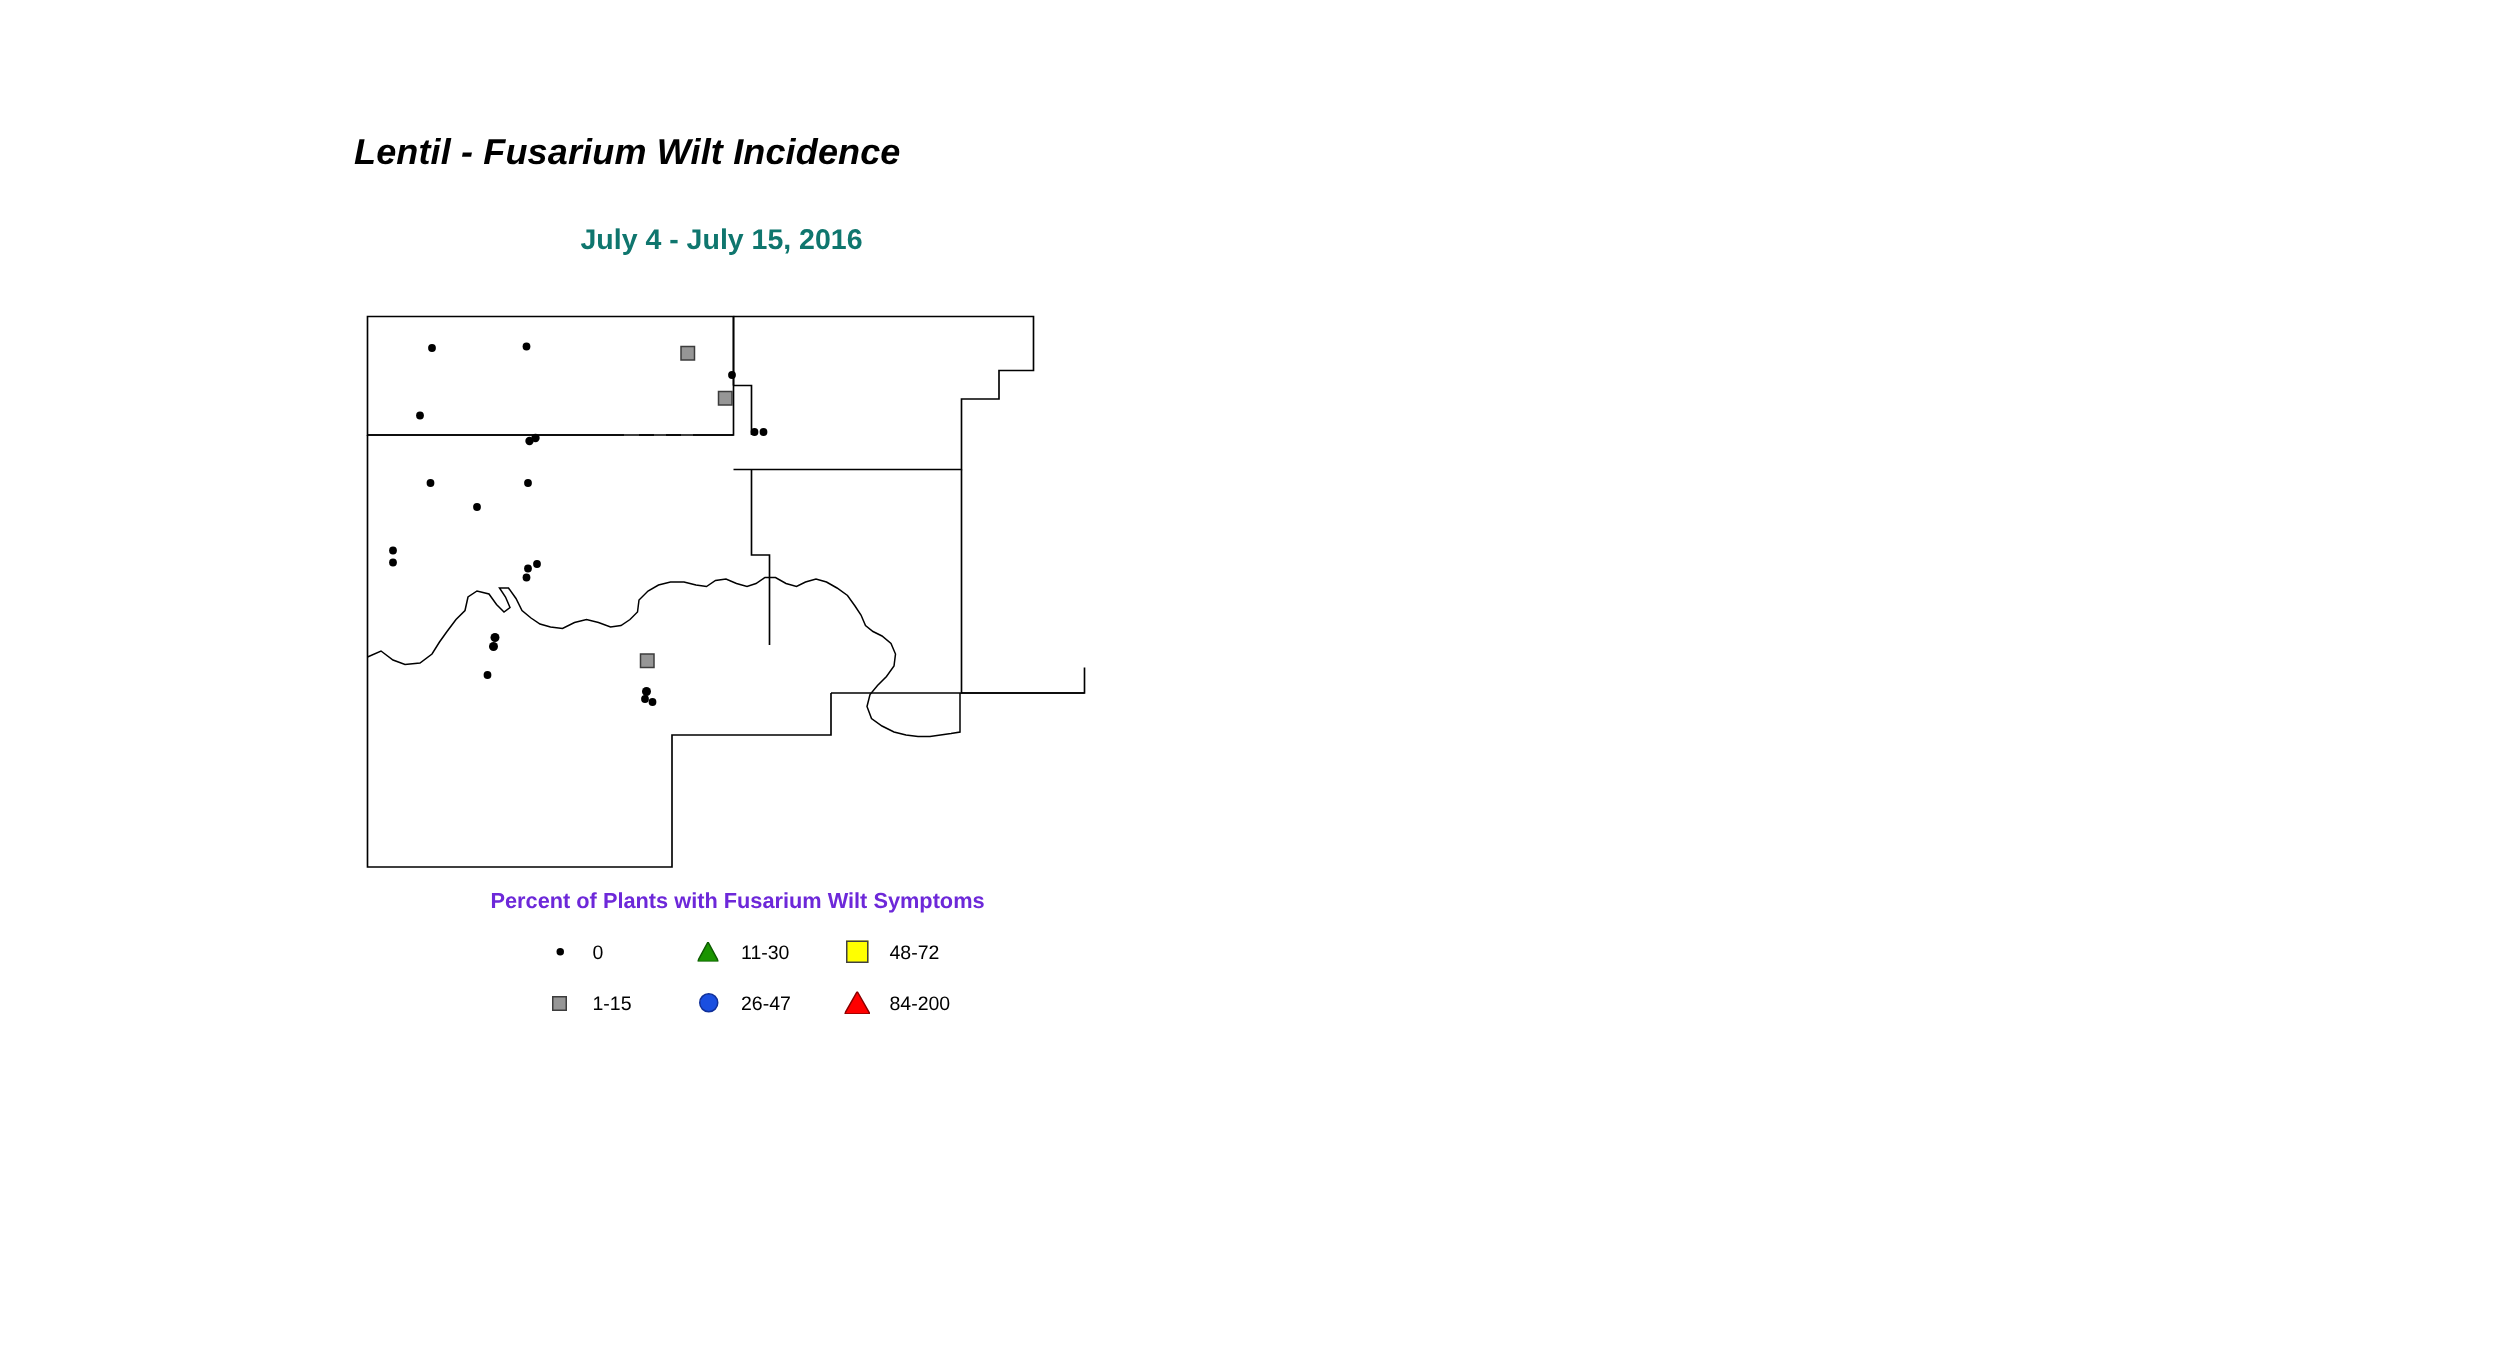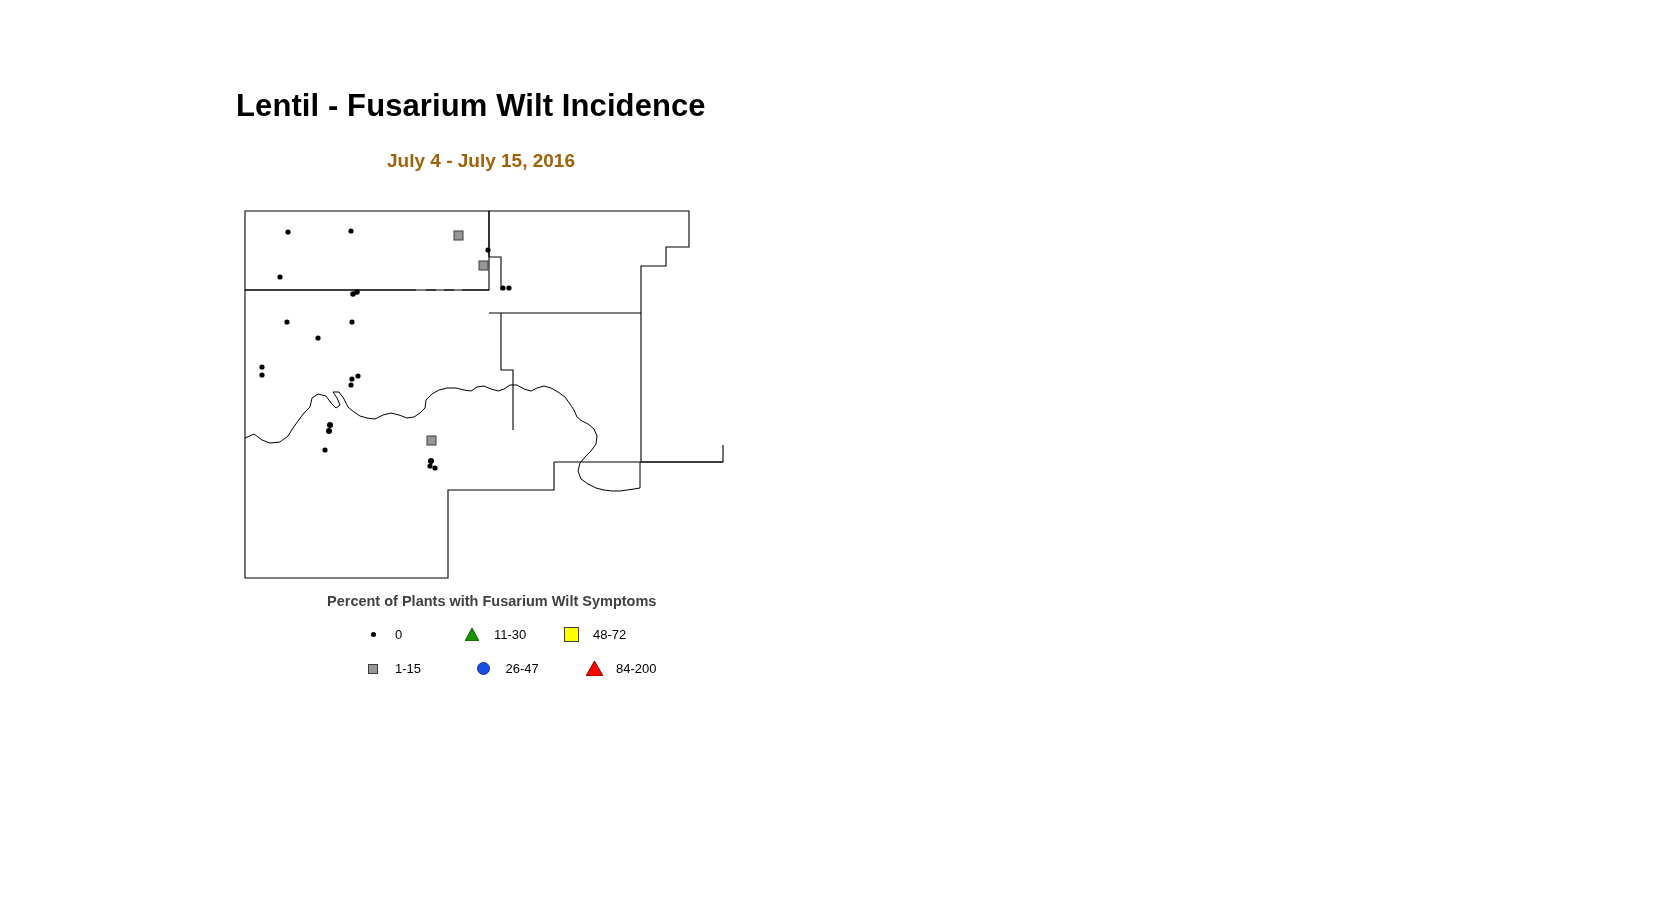--- a/index.html
+++ b/index.html
@@ -17,52 +17,53 @@
   #page-root {
     position: absolute;
     left: 0; top: 0;
     width: 1673px;
     height: 900px;
   }
   .title {
     position: absolute;
     left: 236px;
     top: 88px;
-    font-size: 31px;
+    font-size: 24px;
     font-weight: bold;
     color: #000000;
     letter-spacing: 0.1px;
     white-space: nowrap;
+    font-style: italic;
   }
   .subtitle {
     position: absolute;
     left: 387px;
     top: 150px;
     font-size: 19px;
     font-weight: bold;
-    color: #a16207;
+    color: #0f766e;
     white-space: nowrap;
   }
   #map-area {
     position: absolute;
     left: 236px;
     top: 200px;
     width: 500px;
     height: 390px;
   }
   #map-svg {
     display: block;
   }
   .legend-title {
     position: absolute;
     left: 327px;
     top: 593px;
     font-size: 14.5px;
     font-weight: bold;
-    color: #404040;
+    color: #6d28d9;
     white-space: nowrap;
   }
   #legend-grid {
     position: absolute;
     left: 360px;
     top: 618px;
     width: 320px;
   }
   .legend-row {
     display: flex;
@@ -209,21 +210,21 @@
         <span class="legend-label">11-30</span>
       </div>
       <div class="legend-cell">
         <span class="legend-sym">
             <span class="sym-square-yellow"></span>
           </span>
         <span class="legend-label">48-72</span>
       </div>
     </div>
 
-    <div class="legend-row" style="margin-top:1px;justify-content:space-between;">
+    <div class="legend-row" style="margin-top:1px;">
       <div class="legend-cell">
         <span class="legend-sym">
             <span class="sym-square-gray"></span>
           </span>
         <span class="legend-label">1-15</span>
       </div>
       <div class="legend-cell">
         <span class="legend-sym">
             <span class="sym-circle-blue"></span>
           </span>

